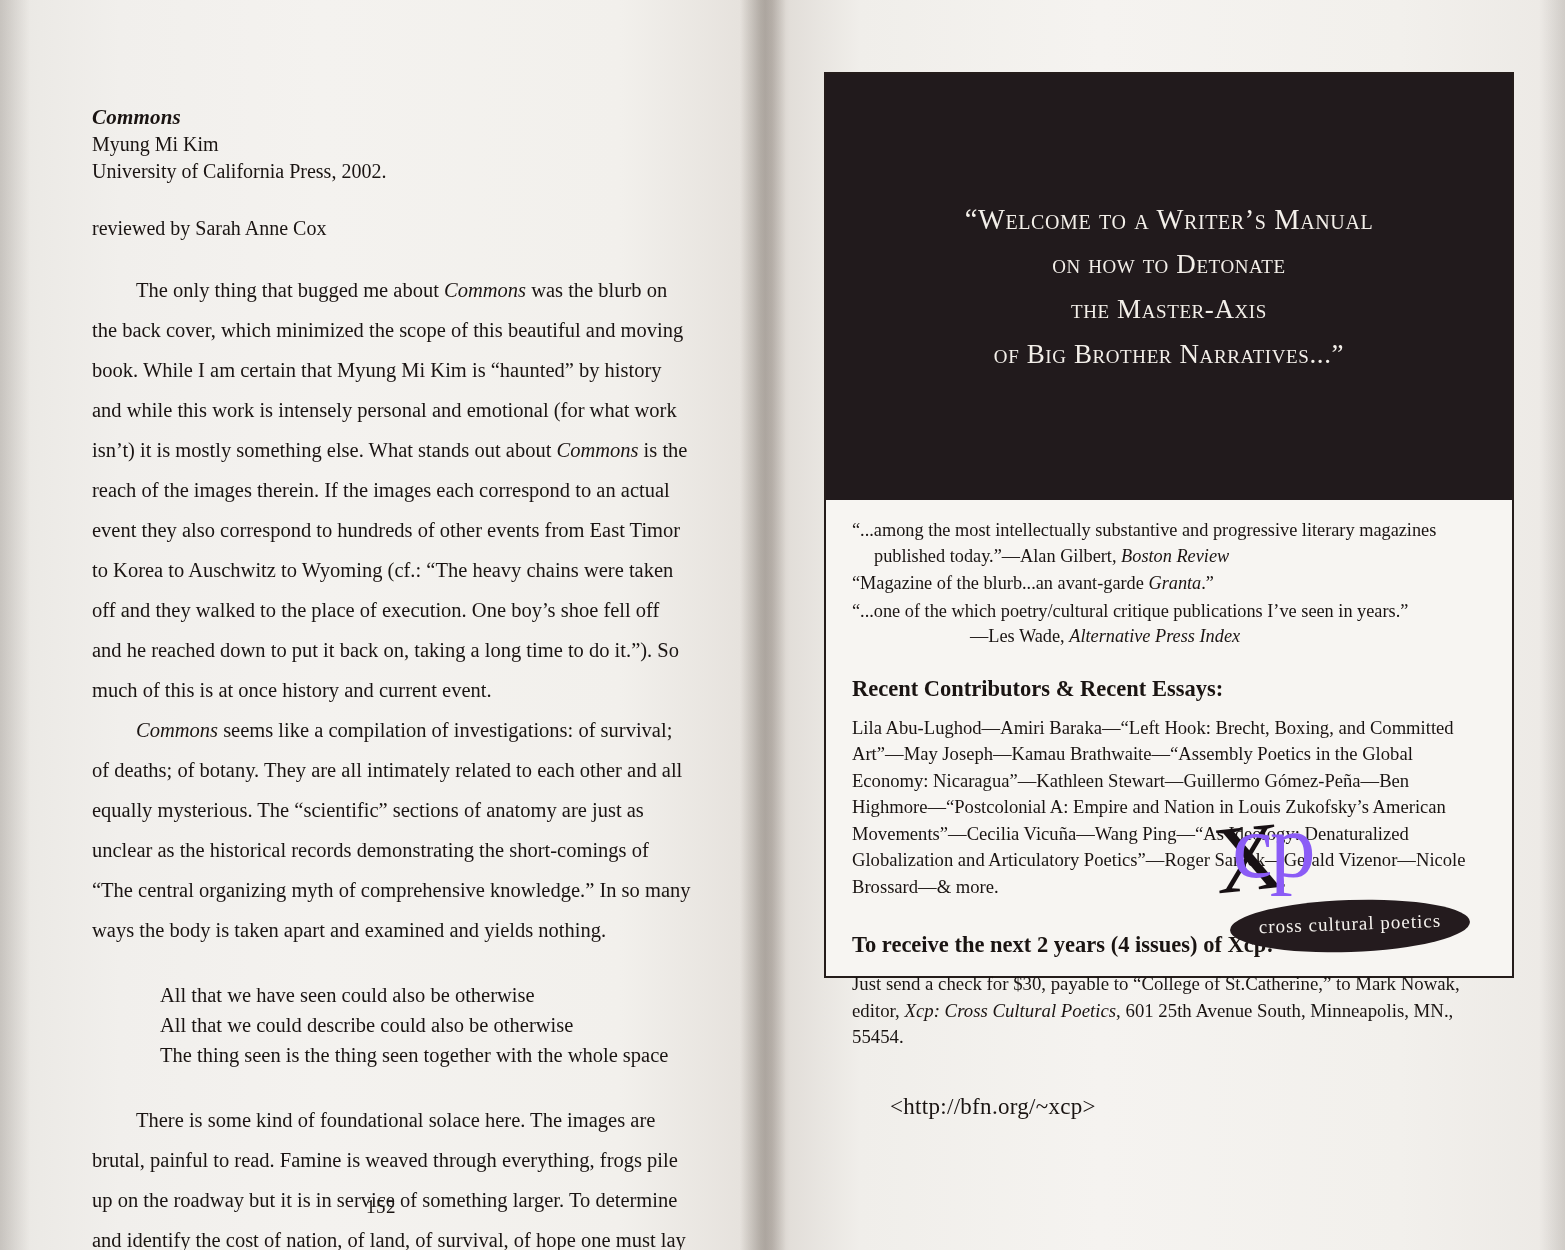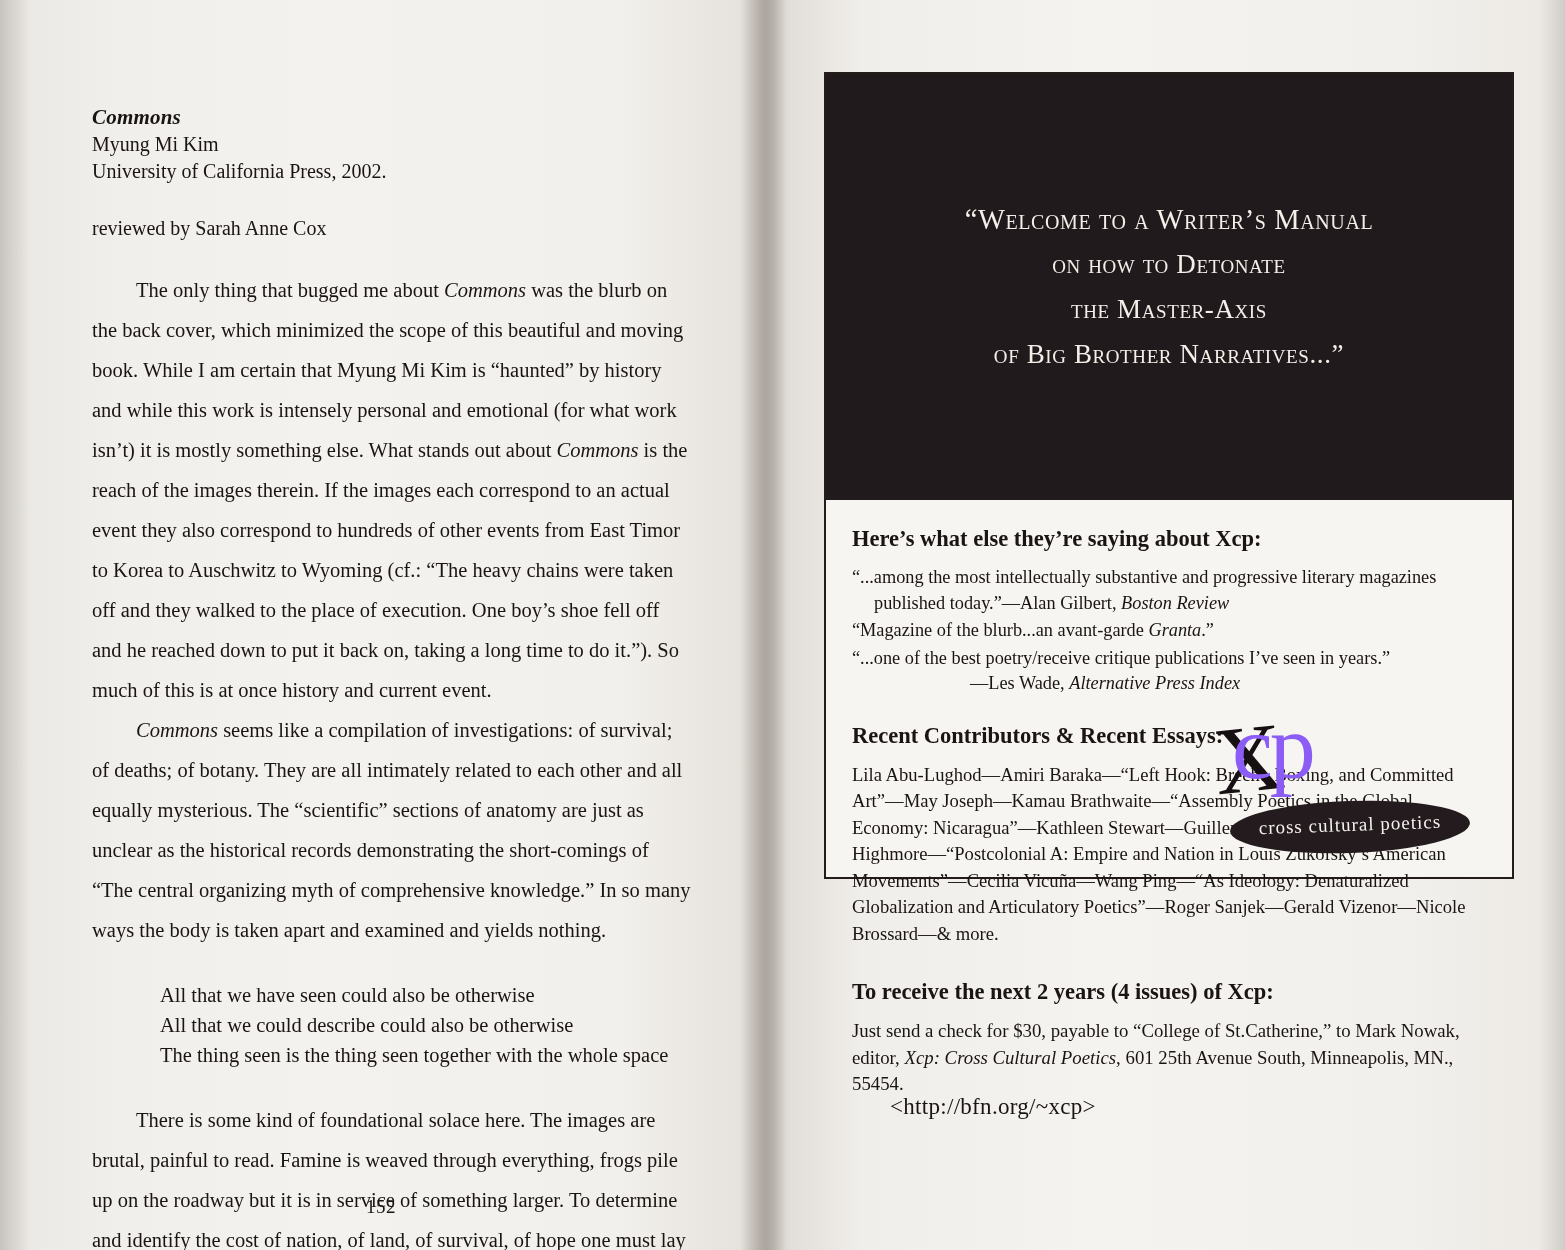--- a/index.html
+++ b/index.html
@@ -119,21 +119,21 @@
   .page-right {
     position: absolute;
     top: 0; left: 786px;
     width: 779px; height: 1250px;
   }
   .ad-frame {
     position: absolute;
     left: 38px;
     top: 72px;
     width: 690px;
-    height: 807px;
+    height: 906px;
     border: 2px solid #241c1a;
     background: #f7f5f2;
     box-sizing: border-box;
   }
   .ad-banner {
     position: absolute;
     left: 0; top: 0;
     width: 686px;
     height: 426px;
     background: #211a1c;
@@ -305,32 +305,31 @@
         <div class="ad-banner-inner">
           <div class="l1">“Welcome to a Writer’s Manual</div>
           <div>on how to Detonate</div>
           <div>the Master-Axis</div>
           <div>of Big Brother Narratives...”</div>
         </div>
       </div>
 
       <div class="ad-content">
 
-        <div class="ad-h">Here’s what else they’re saying about Xcp:</div>
 
         <div class="quotes">
           <div class="q">
             <span>“...among the most intellectually substantive and progressive literary magazines</span><br>
             <span class="ind"></span><span>published today.”—Alan Gilbert, </span><span class="it">Boston Review</span>
           </div>
           <div class="q">
             <span>“Magazine of the blurb...an avant-garde </span><span class="it">Granta</span><span>.”</span>
           </div>
           <div class="q">
-            <span>“...one of the best poetry/receive critique publications I’ve seen in years.”</span>
+            <span>“...one of the which poetry/cultural critique publications I’ve seen in years.”</span>
             <span class="attr-right2"><span>—Les Wade, </span><span class="it">Alternative Press Index</span></span>
           </div>
         </div>
 
         <div class="ad-h second">Recent Contributors &amp; Recent Essays:</div>
         <div class="contrib">Lila Abu-Lughod—Amiri Baraka—“Left Hook: Brecht, Boxing, and Committed Art”—May Joseph—Kamau Brathwaite—“Assembly Poetics in the Global Economy: Nicaragua”—Kathleen Stewart—Guillermo Gómez-Peña—Ben Highmore—“Postcolonial A: Empire and Nation in Louis Zukofsky’s American Movements”—Cecilia Vicuña—Wang Ping—“As Ideology: Denaturalized Globalization and Articulatory Poetics”—Roger Sanjek—Gerald Vizenor—Nicole Brossard—&amp; more.</div>
 
         <div class="ad-h third">To receive the next 2 years (4 issues) of Xcp:</div>
         <div class="subscribe">
           <span>Just send a check for $30, payable to “College of St.Catherine,” to Mark Nowak, editor, </span><span class="it">Xcp: Cross Cultural Poetics</span><span>, 601 25th Avenue South, Minneapolis, MN., 55454.</span>

